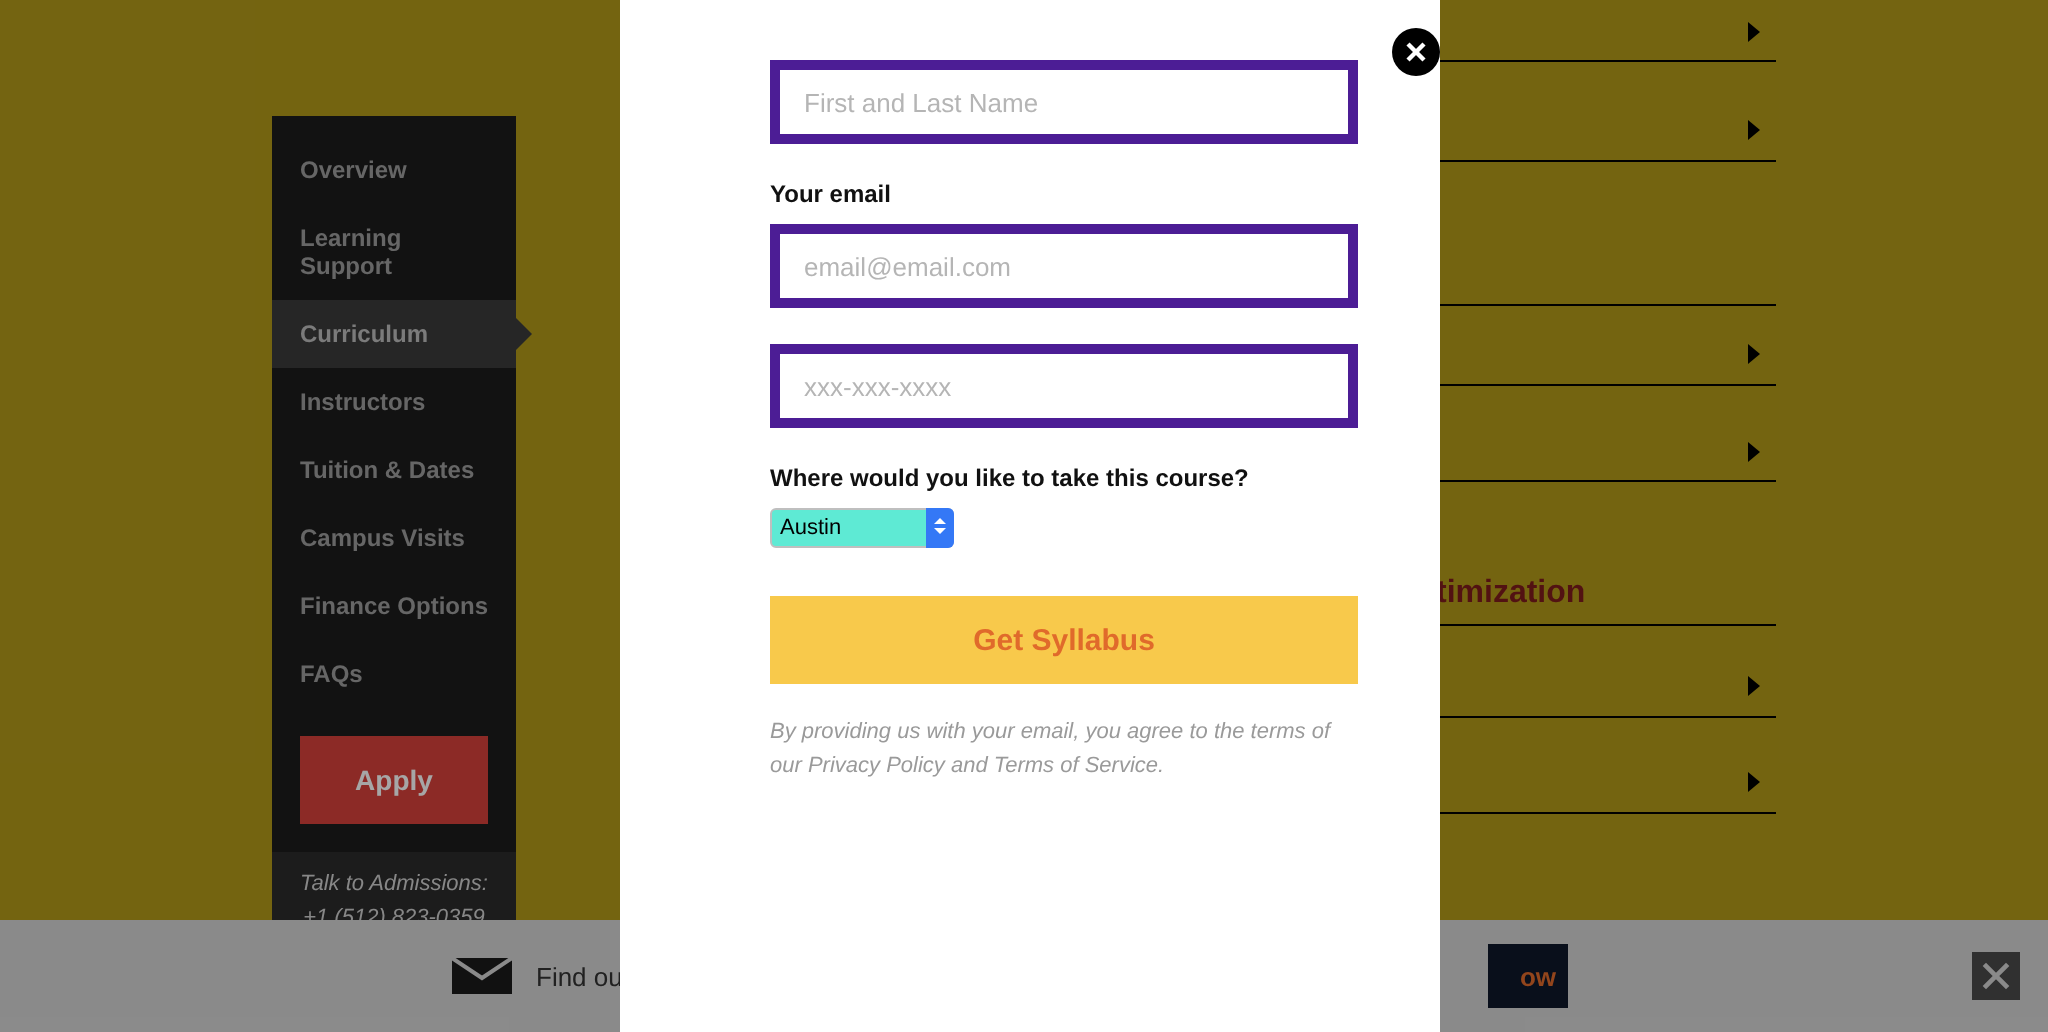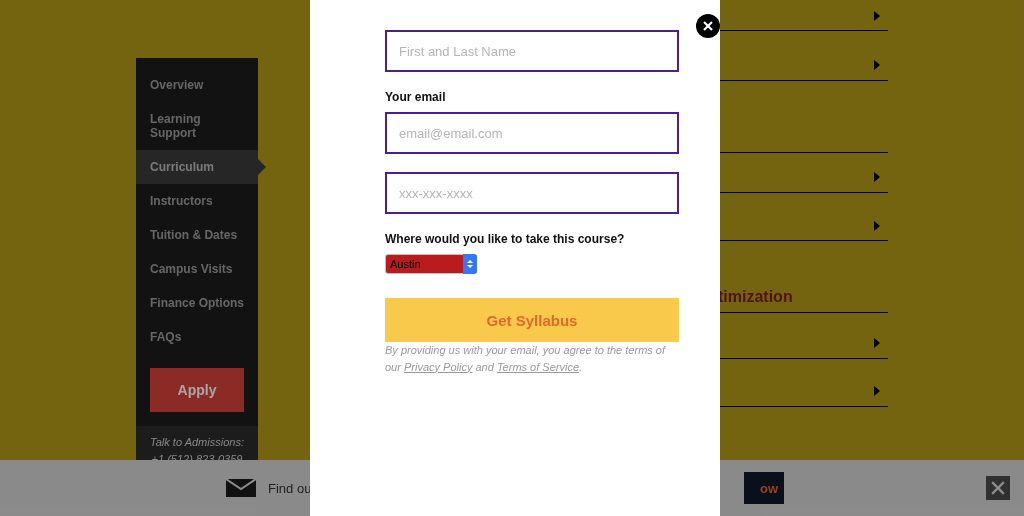--- a/index.html
+++ b/index.html
@@ -163,40 +163,40 @@
   .field-label {
     font-size: 12px;
     font-weight: 700;
     color: #111;
     margin-bottom: 8px;
     display:block;
   }
   .text-input {
     width: 100%;
     height: 42px;
-    border: 2px solid #4c1d95;
+    border: 5px solid #4c1d95;
     padding: 0 12px;
     font-size: 13px;
     color: #b91c1c;
     margin-bottom: 18px;
   }
   .text-input::placeholder { color: #b5b5b5; }
   .select-wrap {
     position: relative;
     width: 92px;
     margin-bottom: 24px;
   }
   .select-wrap select {
     width: 100%;
     height: 20px;
     font-size: 11px;
     border: 1px solid #bfbfbf;
     border-radius: 3px;
     padding-left: 4px;
-    background:#b91c1c;
+    background:#5eead4;
     appearance: none;
     -webkit-appearance: none;
   }
   .select-wrap::after {
     content:"";
     position:absolute; right:0; top:0;
     width:14px; height:100%;
     background:#3478f6;
     border-radius: 0 3px 3px 0;
     pointer-events:none;
@@ -209,29 +209,29 @@
   }
   .submit-btn {
     width: 100%;
     height: 44px;
     background: #f8c94b;
     color: #e06a2b;
     font-weight: 700;
     font-size: 15px;
     border: none;
     cursor: pointer;
-    margin-bottom: 0;
+    margin-bottom: 16px;
   }
   .disclaimer {
     font-size: 11px;
     font-style: italic;
     color: #9a9a9a;
     line-height: 1.5;
   }
-  .disclaimer a { color: #9a9a9a; text-decoration: underline; cursor:pointer; }
+  .disclaimer a { color: #9a9a9a; cursor:pointer; }
 </style>
 </head>
 <body>
 
 <div class="page">
 
   <div class="sidebar">
     <div class="side-item">Overview</div>
     <div class="side-item">Learning Support</div>
     <div class="side-item active">Curriculum</div>

